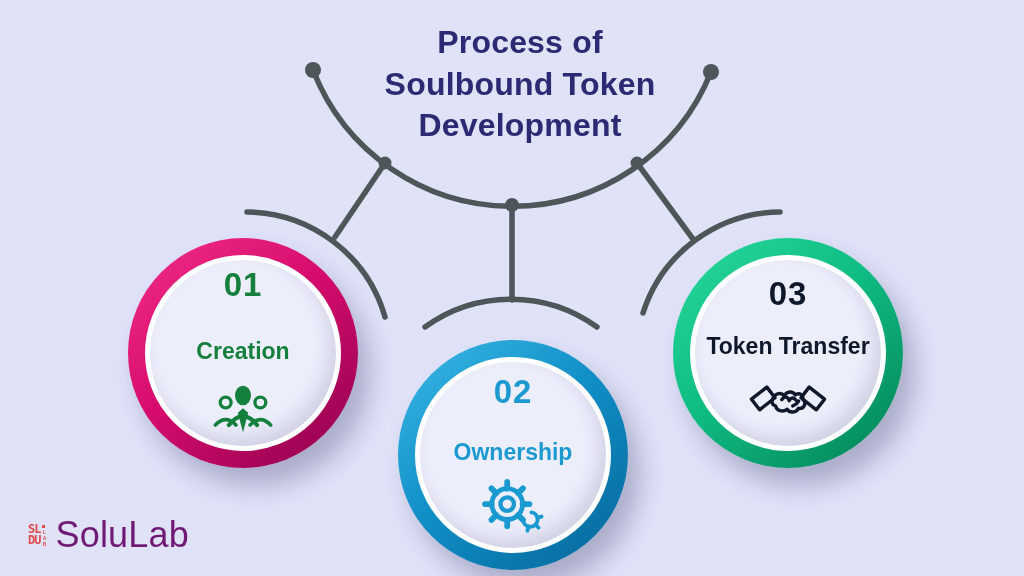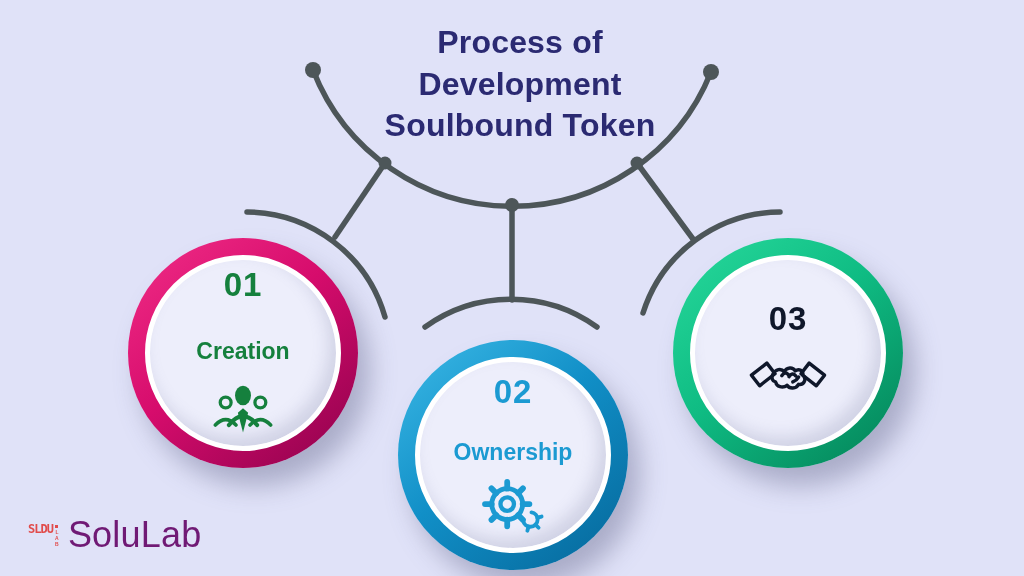--- a/index.html
+++ b/index.html
@@ -68,21 +68,21 @@
   
   .footer {
     position:absolute; left:28px; bottom:20px;
     display:flex; align-items:center; gap:9px;
   }
   .logo-mark {
     display:flex; align-items:flex-start; gap:1px;
     color:#e14b4b;
   }
   .mark-main {
-    display:flex; flex-direction:row;
+    display:flex; flex-direction:column;
     font-family:"DejaVu Sans Mono", monospace;
     font-size:12px; font-weight:bold; line-height:.95;
     letter-spacing:-1px;
   }
   .mark-side {
     display:flex; flex-direction:column; align-items:center; gap:1px;
     padding-top:1px;
   }
   .mark-dot { width:3px; height:3px; background:#e14b4b; }
   .mark-side-text {
@@ -113,22 +113,22 @@
       <circle cx="313" cy="70" r="8"></circle>
       <circle cx="711" cy="72" r="8"></circle>
       <circle cx="385" cy="163" r="6.5"></circle>
       <circle cx="512" cy="205" r="7"></circle>
       <circle cx="637" cy="163" r="6.5"></circle>
     </g>
   </svg>
 
   <div class="title">
     <span>Process of</span>
+    <span>Soulbound Token</span>
     <span>Development</span>
-    <span>Soulbound Token</span>
   </div>
 
   <div class="step step-pink">
     <div class="inner">
       <div class="step-num">01</div>
       <div class="step-label">
         <span>Creation</span>
       </div>
       <div class="step-icon">
         <svg width="60" height="56" viewBox="0 0 64 58" xmlns="http://www.w3.org/2000/svg">
@@ -164,20 +164,23 @@
             <path stroke-width="4" d="M58.2,40.1 L62.6,38.9 M56.3,47.3 L59.5,50.5 M49.1,49.2 L47.9,53.6"></path>
           </g>
         </svg>
       </div>
     </div>
   </div>
 
   <div class="step step-green">
     <div class="inner">
       <div class="step-num">03</div>
+      <div class="step-label">
+        <span>Token Transfer</span>
+      </div>
       <div class="step-icon">
         <svg width="78" height="50" viewBox="0 0 80 52" xmlns="http://www.w3.org/2000/svg">
           <g stroke="currentColor" fill="none" stroke-width="3.6" stroke-linejoin="round" stroke-linecap="round">
             <path d="M2,21 L18,8.5 L26.5,19.5 L10.5,32 Z"></path>
             <path d="M78,21 L62,8.5 L53.5,19.5 L69.5,32 Z"></path>
             <path d="M24,20.5 C27,14.5 33,13.5 36,17.5 C39,12.5 45,12.5 47.5,16.5 C51.5,13.5 56,16.5 55.5,21 L56.5,22 C59.5,26 56,31.5 51,30.5 C48.5,35.5 41.5,35.5 39,31.5 C34.5,35 28,33 27,28 C23.5,27 22.5,23.5 24,20.5 Z"></path>
             <path d="M33.5,21.5 q3.5,-5 7,-0.8 M41,22.5 q3.5,-5 7,-0.8 M45,28 q4,-1.5 6,-5"></path>
           </g>
         </svg>
       </div>

